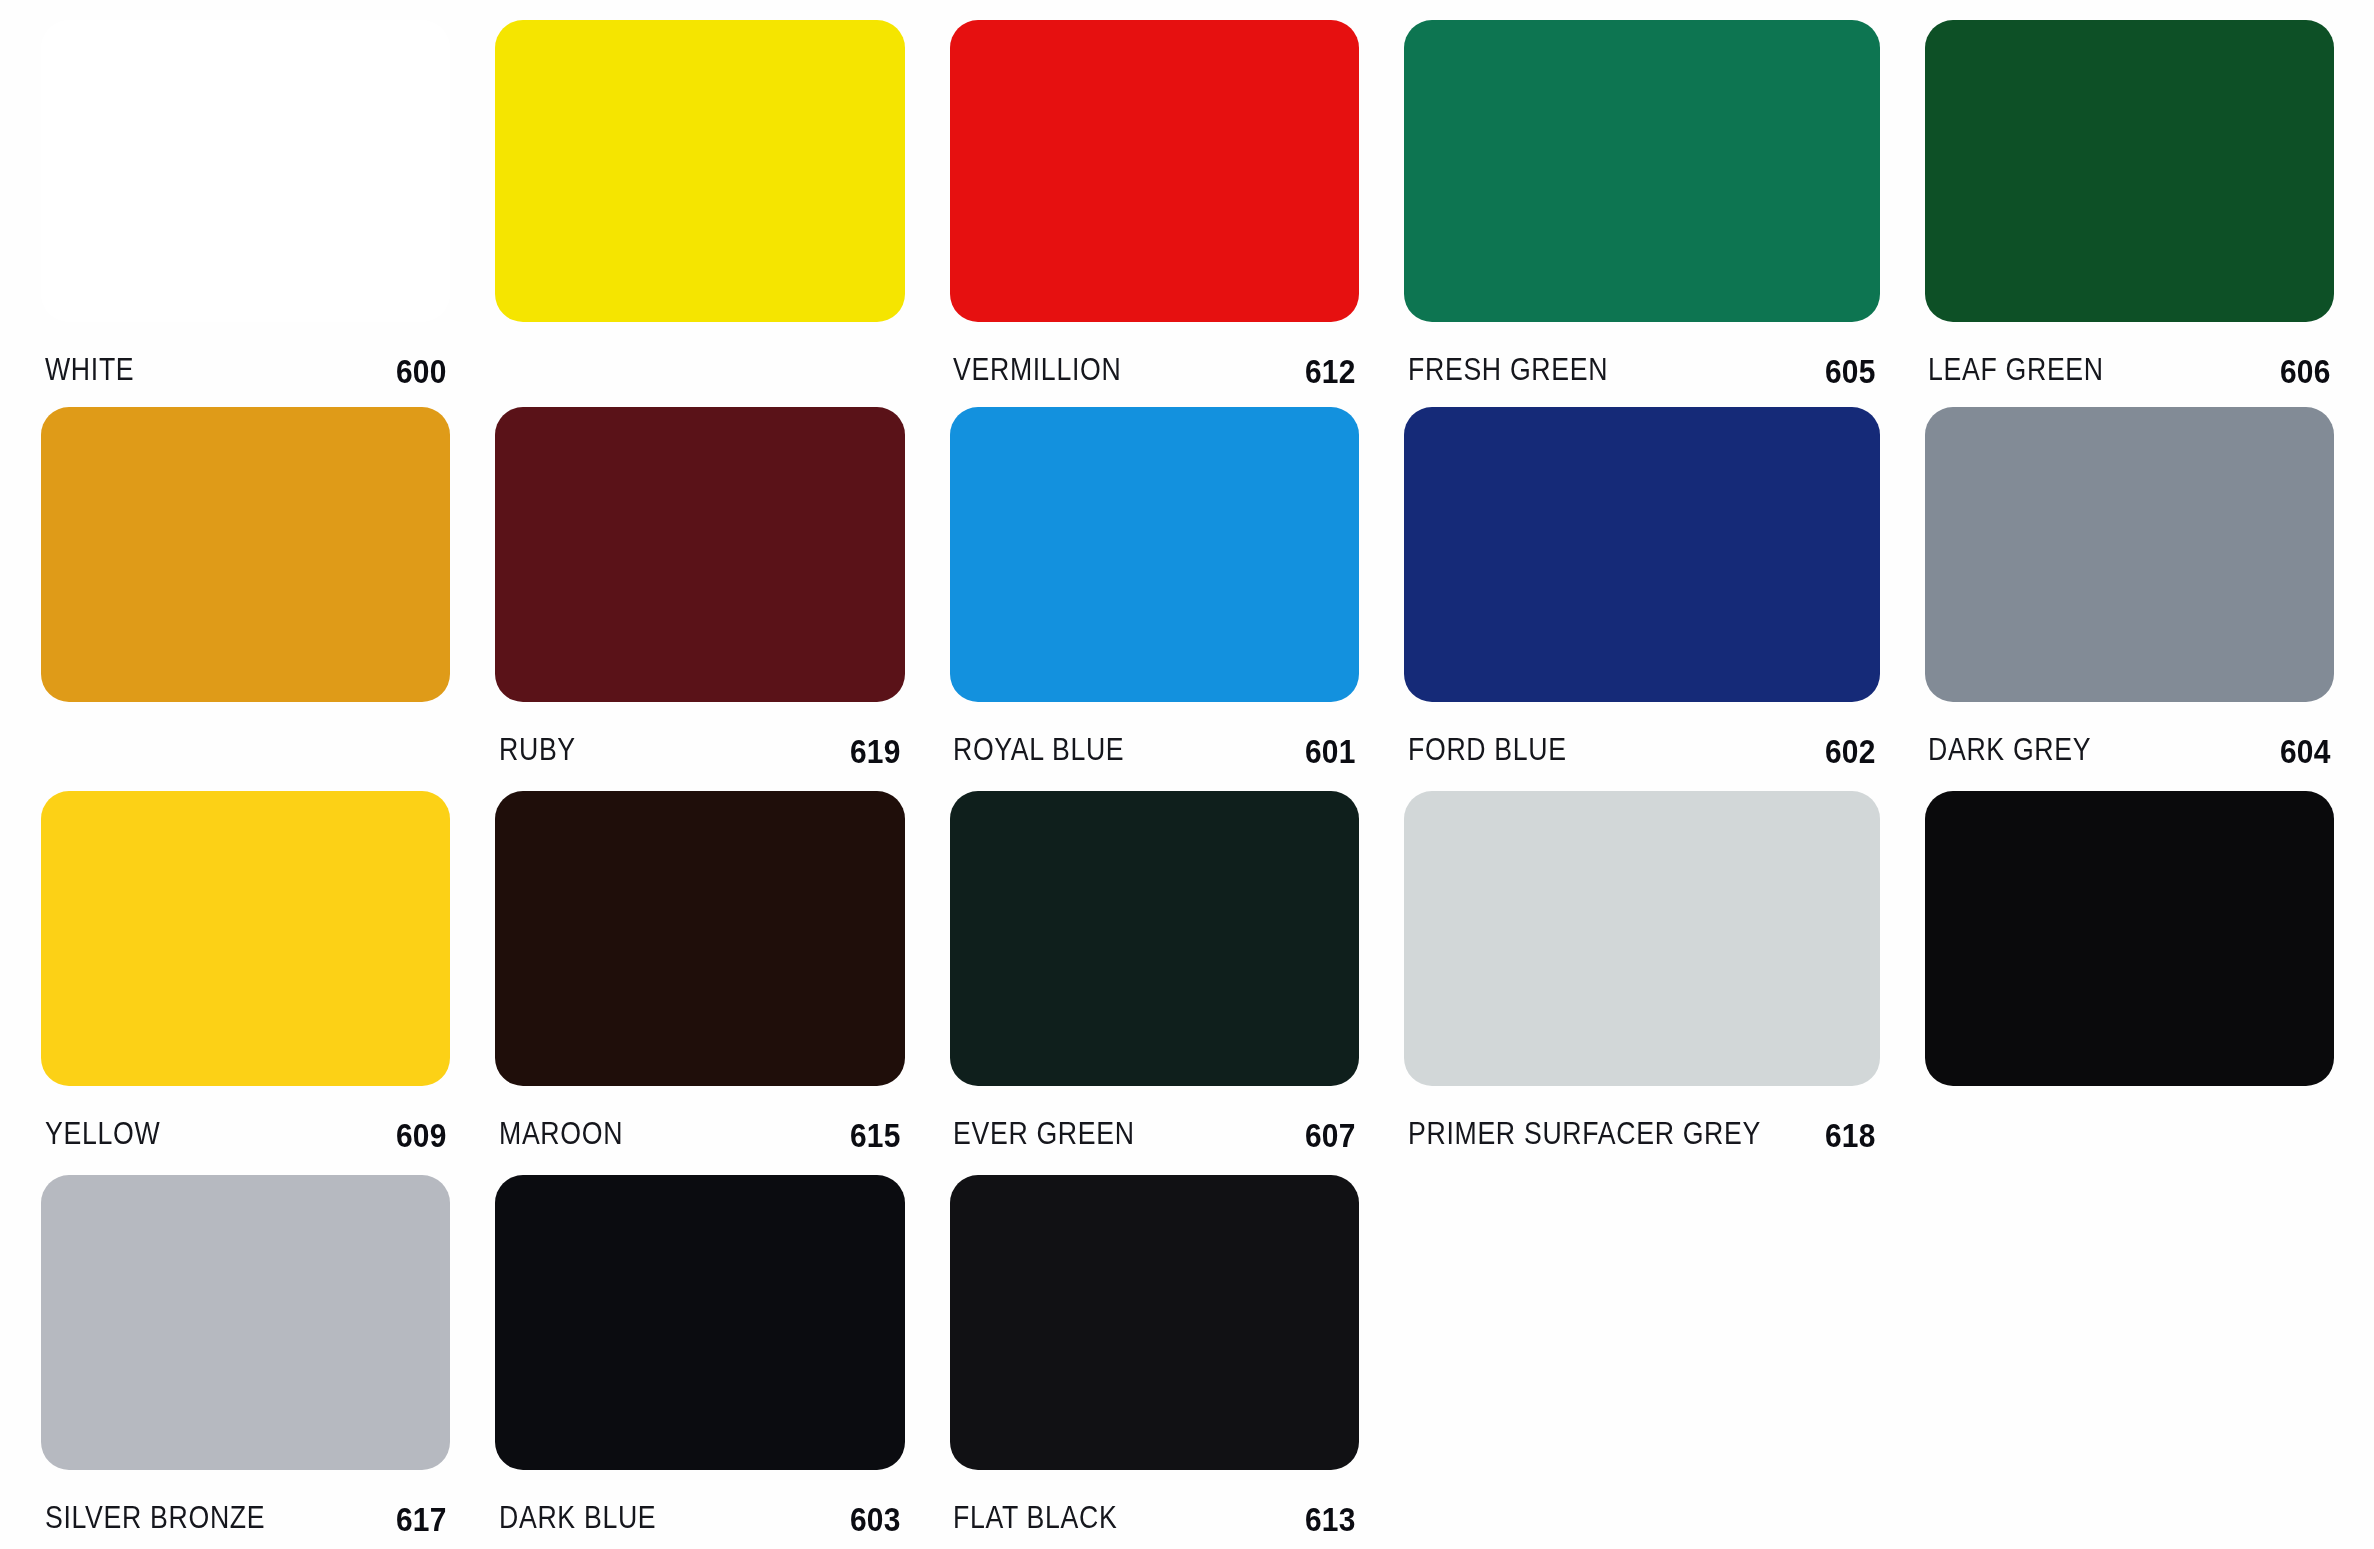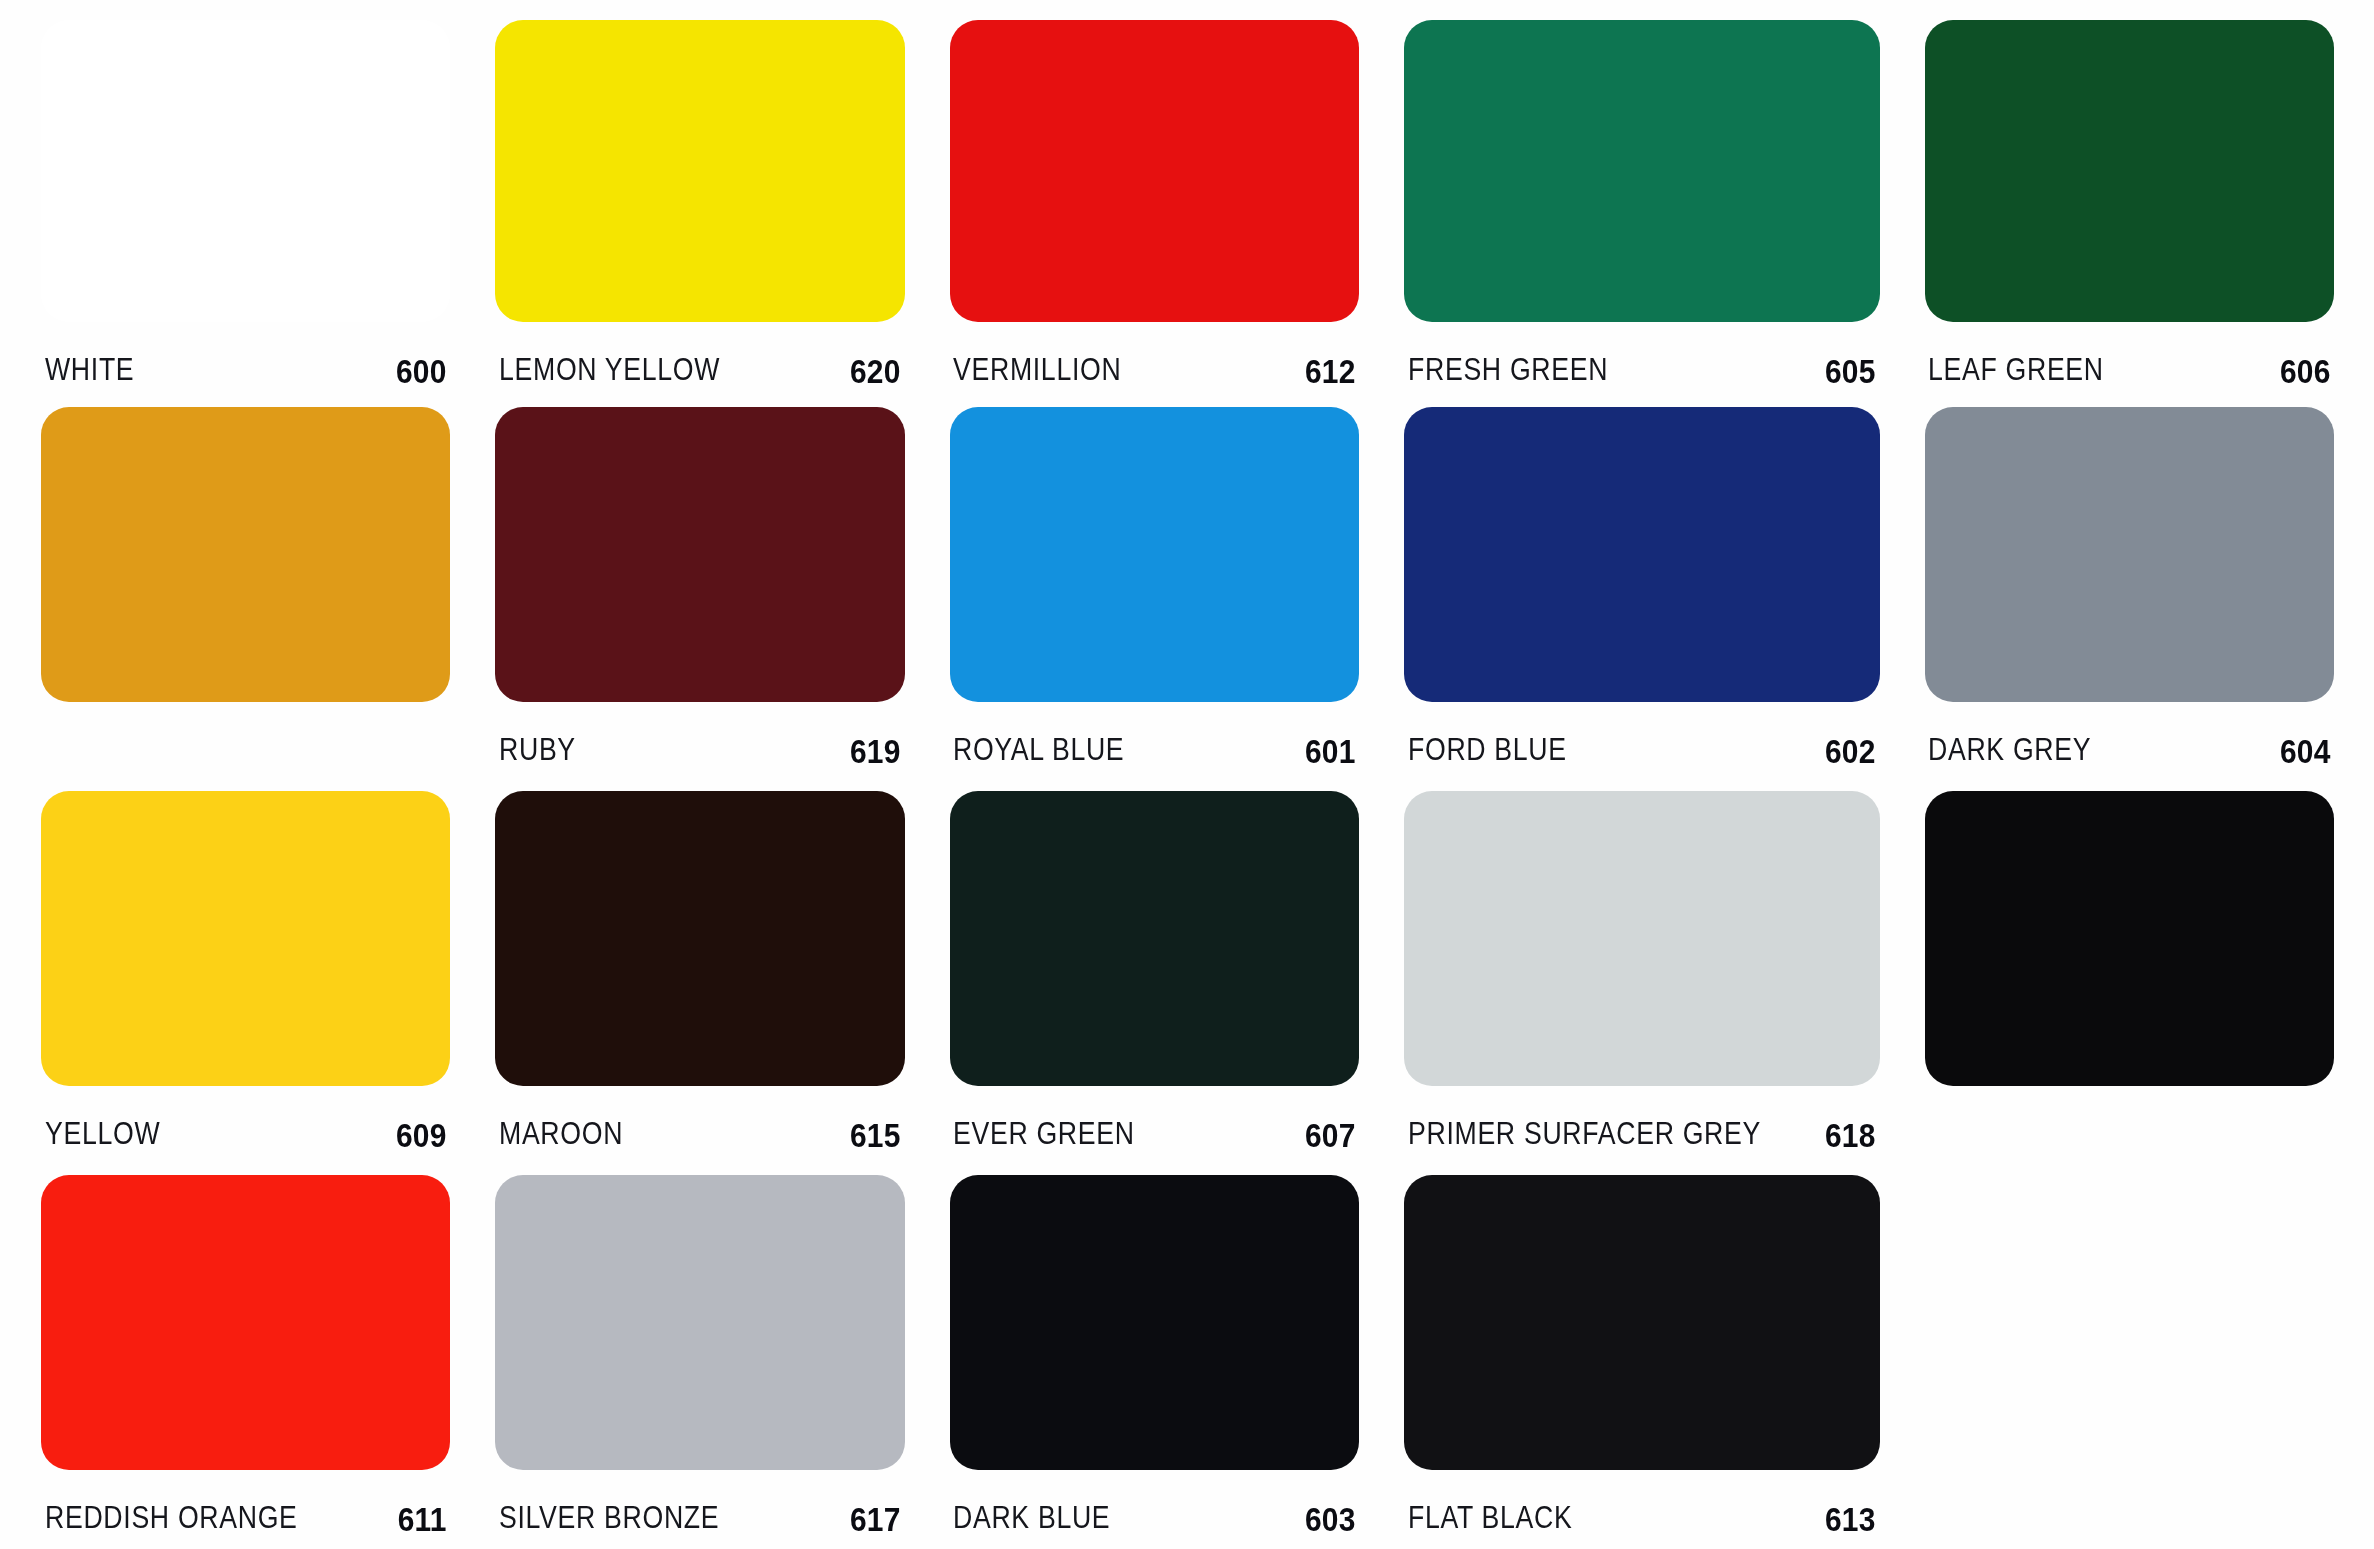--- a/index.html
+++ b/index.html
@@ -85,24 +85,20 @@
   <div class="swatch-grid">
       <div class="swatch-cell row-1">
         <div class="swatch-chip is-white" style="background: rgb(255, 255, 255);"></div>
         <div class="caption-row">
           <span class="swatch-name">WHITE</span>
           <span class="swatch-code">600</span>
         </div>
       </div>
       <div class="swatch-cell row-1">
         <div class="swatch-chip" style="background: rgb(245, 229, 0);"></div>
-        <div class="caption-row">
-          <span class="swatch-name">LEMON YELLOW</span>
-          <span class="swatch-code">620</span>
-        </div>
       </div>
       <div class="swatch-cell row-1">
         <div class="swatch-chip" style="background: rgb(230, 16, 16);"></div>
         <div class="caption-row">
           <span class="swatch-name">VERMILLION</span>
           <span class="swatch-code">612</span>
         </div>
       </div>
       <div class="swatch-cell row-1">
         <div class="swatch-chip" style="background: rgb(13, 117, 81);"></div>
@@ -172,27 +168,20 @@
       </div>
       <div class="swatch-cell row-3">
         <div class="swatch-chip" style="background: rgb(210, 215, 216);"></div>
         <div class="caption-row">
           <span class="swatch-name">PRIMER SURFACER GREY</span>
           <span class="swatch-code">618</span>
         </div>
       </div>
       <div class="swatch-cell row-4">
         <div class="swatch-chip" style="background: rgb(10, 10, 12);"></div>
-      </div>
-      <div class="swatch-cell row-4">
-        <div class="swatch-chip" style="background: rgb(248, 29, 15);"></div>
-        <div class="caption-row">
-          <span class="swatch-name">REDDISH ORANGE</span>
-          <span class="swatch-code">611</span>
-        </div>
       </div>
       <div class="swatch-cell row-4">
         <div class="swatch-chip" style="background: rgb(182, 185, 192);"></div>
         <div class="caption-row">
           <span class="swatch-name">SILVER BRONZE</span>
           <span class="swatch-code">617</span>
         </div>
       </div>
       <div class="swatch-cell row-4">
         <div class="swatch-chip" style="background: rgb(11, 12, 16);"></div>

